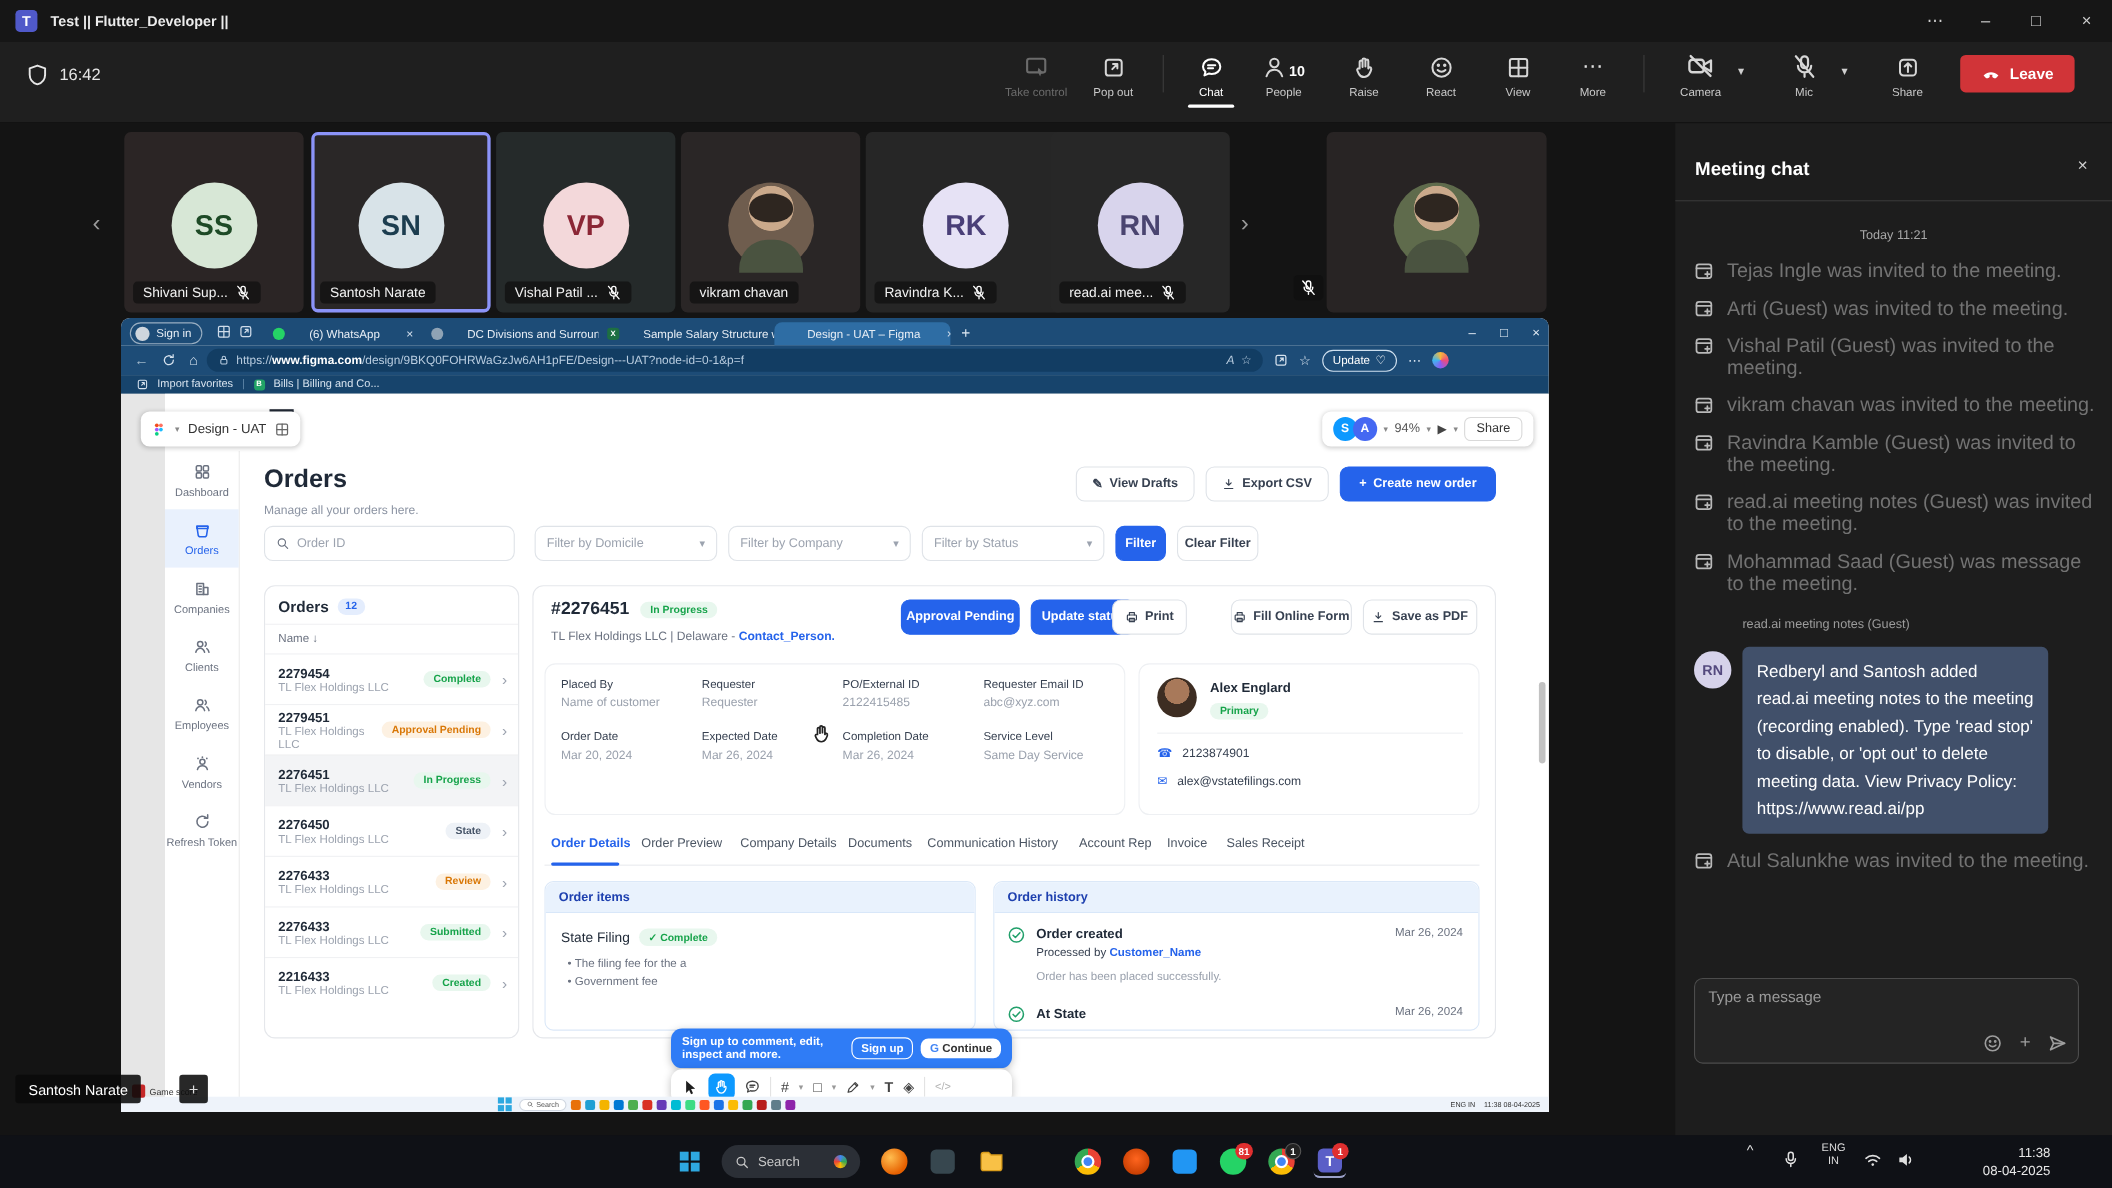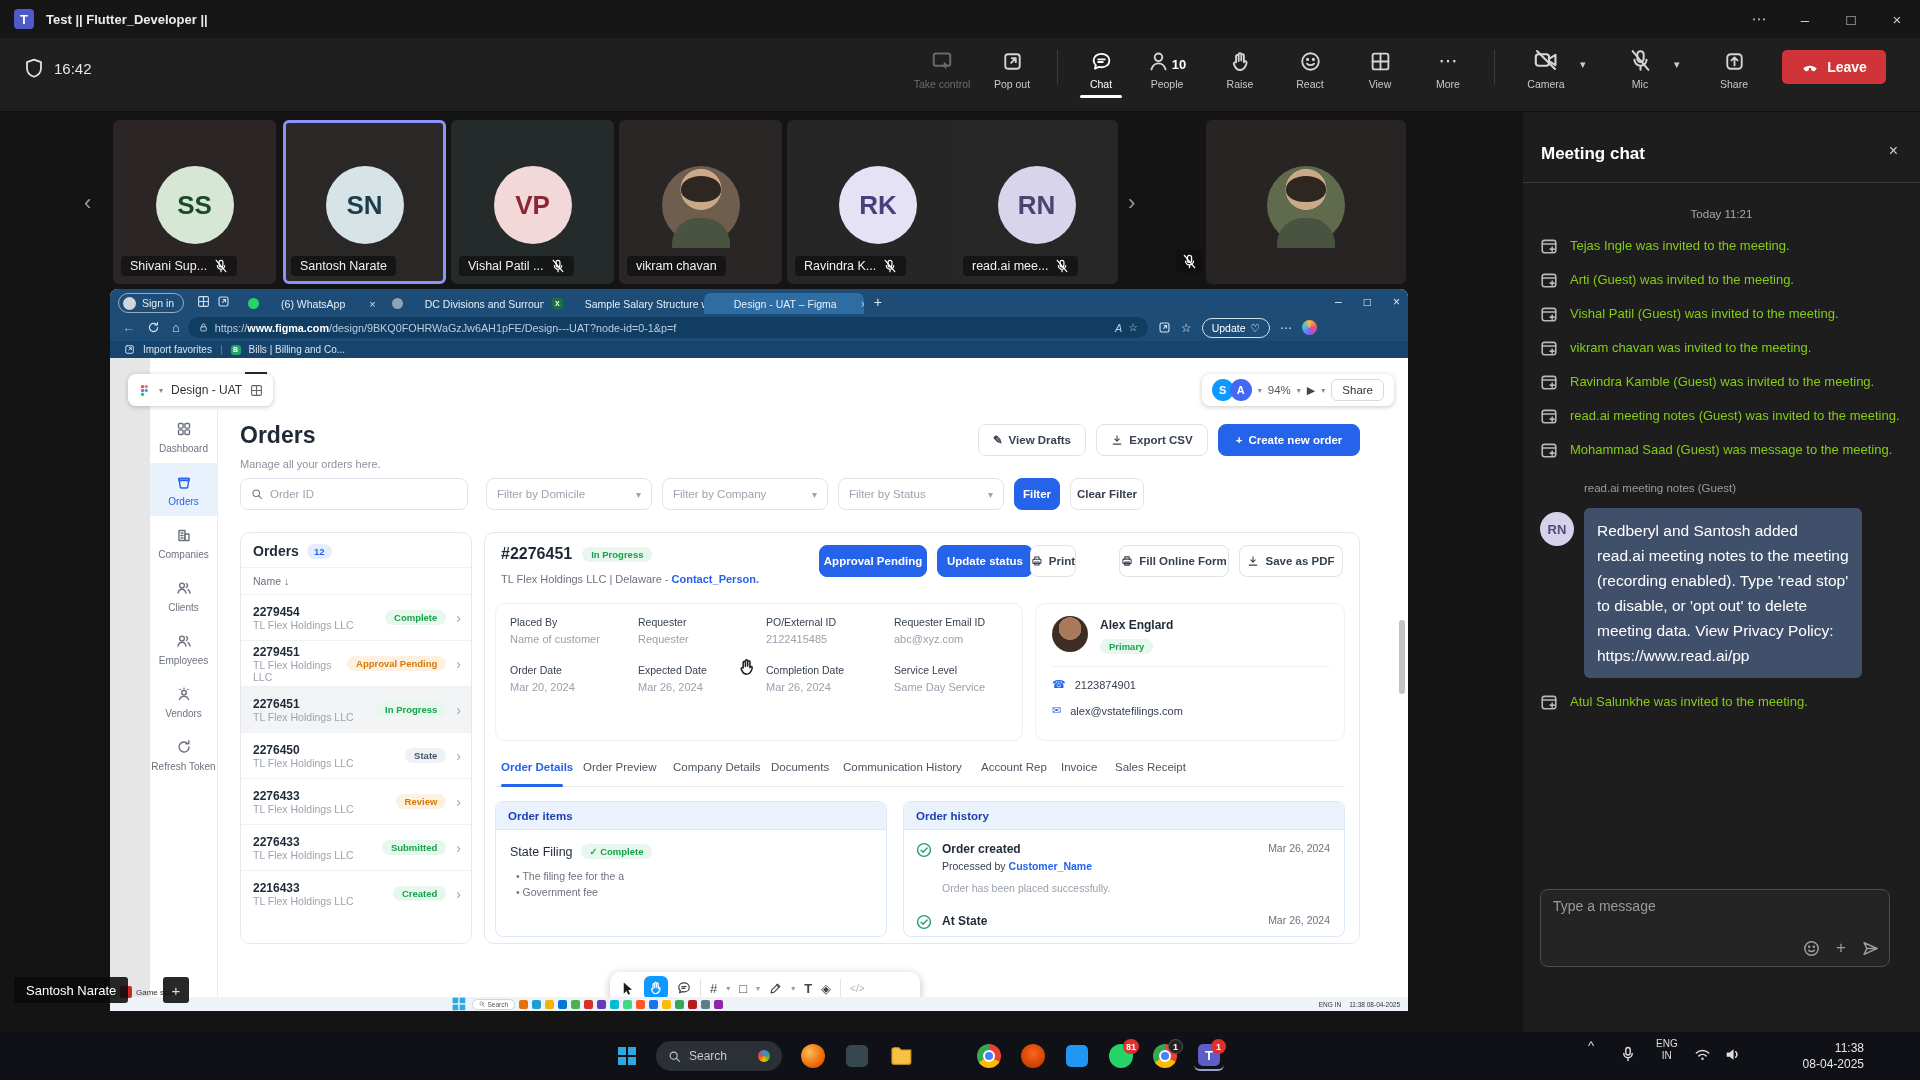--- a/index.html
+++ b/index.html
@@ -84,21 +84,21 @@
 .mini{width:9px;height:9px;border-radius:2px}
 #sharedtb .stxt{position:absolute;right:8px;display:flex;gap:8px;align-items:center;color:#333;font-size:6.5px}
 
 #chat{position:absolute;left:1523px;top:112px;width:397px;height:920px;background:#1d1d1d;color:#d6d6d6}
 #chat .chead{position:absolute;left:18px;top:32px;font-size:17px;font-weight:700;color:#fff}
 #chat .cx{position:absolute;right:22px;top:30px;color:#cfcfcf;font-size:16px}
 #chat .cdiv{position:absolute;left:0;top:70px;width:397px;height:1px;background:#383838}
 #chat .cdate{position:absolute;left:0;top:96px;width:397px;text-align:center;font-size:11.5px;color:#a8a8a8}
 #events{position:absolute;left:17px;top:124px;width:366px;display:flex;flex-direction:column;gap:14px}
 .evt{display:flex;gap:12px;align-items:flex-start}
-.evt .etx{font-size:13px;line-height:20px;color:#84cc16}
+.evt .etx{font-size:18px;line-height:20px;color:#737373}
 .evt .eic{flex:0 0 auto;color:#b9b9b9;margin-top:1px}
 .sender{font-size:11.5px;color:#9c9c9c;margin:8px 0 0 44px}
 .brow{display:flex;gap:10px;align-items:flex-start}
 .rnav{flex:0 0 auto;width:34px;height:34px;border-radius:50%;background:#d6d2ea;color:#54497e;font-size:13px;font-weight:700;display:flex;align-items:center;justify-content:center;margin-top:4px}
 .bubble{background:#41506a;border-radius:6px;padding:10px 13px;font-size:15.5px;line-height:25px;color:#fff;width:278px}
 #composer{position:absolute;left:17px;top:777px;width:350px;height:78px;background:#242424;border:1px solid #4c4c4c;border-radius:8px}
 #composer input{position:absolute;left:12px;top:8px;width:320px;background:transparent;border:none;outline:none;color:#cfcfcf;font-size:14px;font-family:"Liberation Sans",sans-serif}
 #composer input::placeholder{color:#9a9a9a}
 .cicons{position:absolute;right:10px;bottom:8px;display:flex;gap:16px;align-items:center;color:#9d9d9d}
 
@@ -689,21 +689,21 @@
         <div class="abs" style="left:16px;top:40px;font-size:11px;color:#6b7280">
           <span>TL Flex Holdings LLC | Delaware -</span>
           <span style="color:#2563eb;font-weight:700">Contact_Person.</span>
         </div>
         <div class="obtn bbtn" style="left:334px;top:12px;width:108px">
             <span>Approval Pending</span>
           </div>
         <div class="obtn bbtn" style="left:452px;top:12px;width:96px">
             <span>Update status</span>
           </div>
-        <div class="obtn" style="left:545px;top:12px;width:46px">
+        <div class="obtn" style="left:526px;top:12px;width:68px">
             <svg class="ic" width="12" height="12" viewBox="0 0 16 16">
               <use href="#s-printer"></use>
             </svg>
             <span>Print</span>
           </div>
         <div class="obtn" style="left:634px;top:12px;width:110px">
             <svg class="ic" width="12" height="12" viewBox="0 0 16 16">
               <use href="#s-printer"></use>
             </svg>
             <span>Fill Online Form</span>
@@ -798,20 +798,25 @@
           <div class="abs" style="left:38px;top:80px;font-size:10.5px;color:#9aa1ad">Order has been placed successfully.</div>
           <svg class="ic" width="16" height="16" viewBox="0 0 16 16" style="position:absolute;left:12px;top:112px;color:#22a06b">
               <use href="#s-checkc"></use>
             </svg>
           <div class="abs" style="left:38px;top:112px;font-size:12px;font-weight:700;color:#1f2937">At State</div>
           <div class="abs" style="right:14px;top:112px;font-size:10.5px;color:#6b7280">Mar 26, 2024</div>
         </div>
       </div>
     </div>
 
+    <div class="fbanner">
+      <span style="color:#fff;font-size:10.5px;font-weight:700;flex:1">Sign up to comment, edit, inspect and more.</span>
+      <span style="border:1px solid #fff;border-radius:7px;color:#fff;font-size:10.5px;font-weight:700;padding:3px 8px;white-space:nowrap">Sign up</span>
+      <span style="background:#fff;border-radius:7px;font-size:10.5px;font-weight:700;padding:3px 8px;white-space:nowrap;color:#333"><span style="color:#4285f4">G</span> <span>Continue</span></span>
+    </div>
     <div class="ftoolbar">
       <svg class="ic" width="15" height="15" viewBox="0 0 16 16" style="color:#1e1e1e">
           <use href="#s-cursor"></use>
         </svg>
       <span style="width:24px;height:24px;background:#0d99ff;border-radius:6px;display:flex;align-items:center;justify-content:center">
           <svg class="ic" width="14" height="14" viewBox="0 0 16 16" style="color:#fff">
             <use href="#s-hand"></use>
           </svg>
         </span>
       <svg class="ic" width="14" height="14" viewBox="0 0 16 16">

